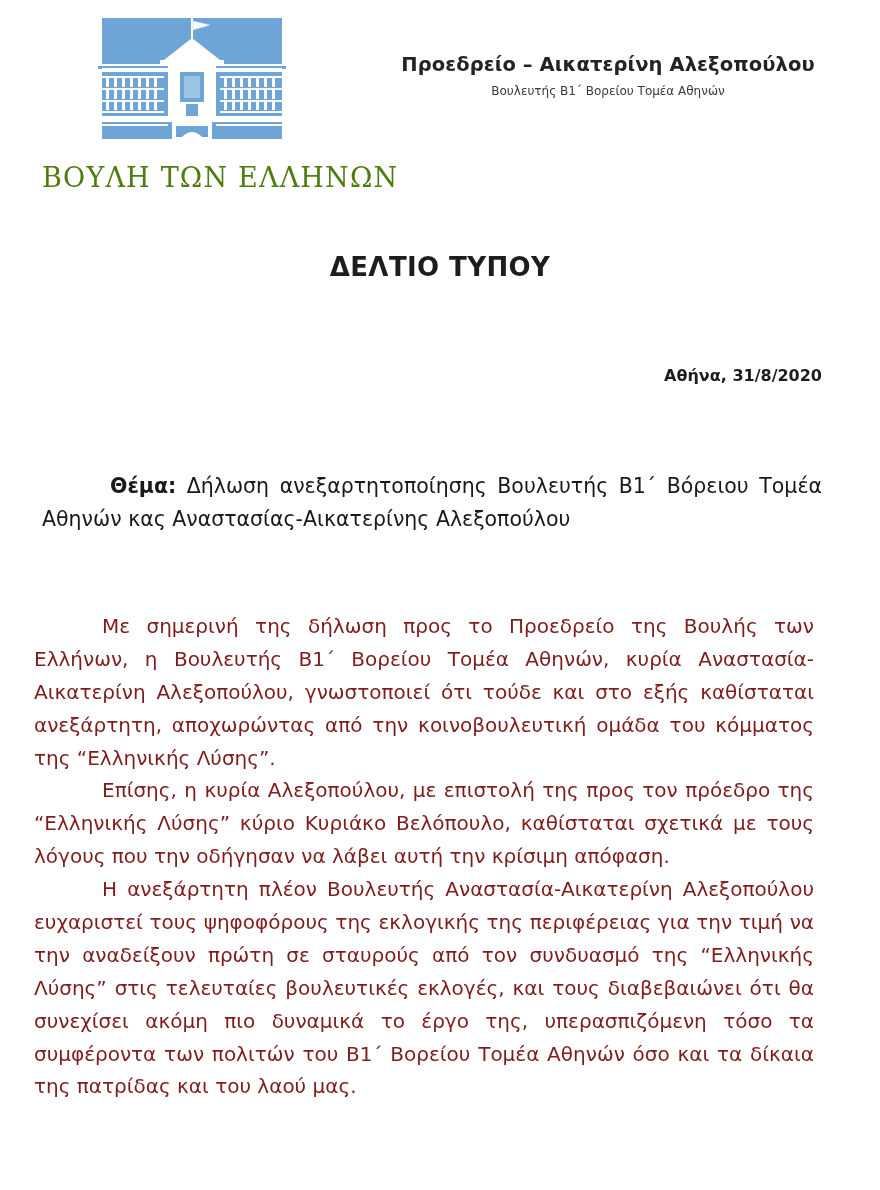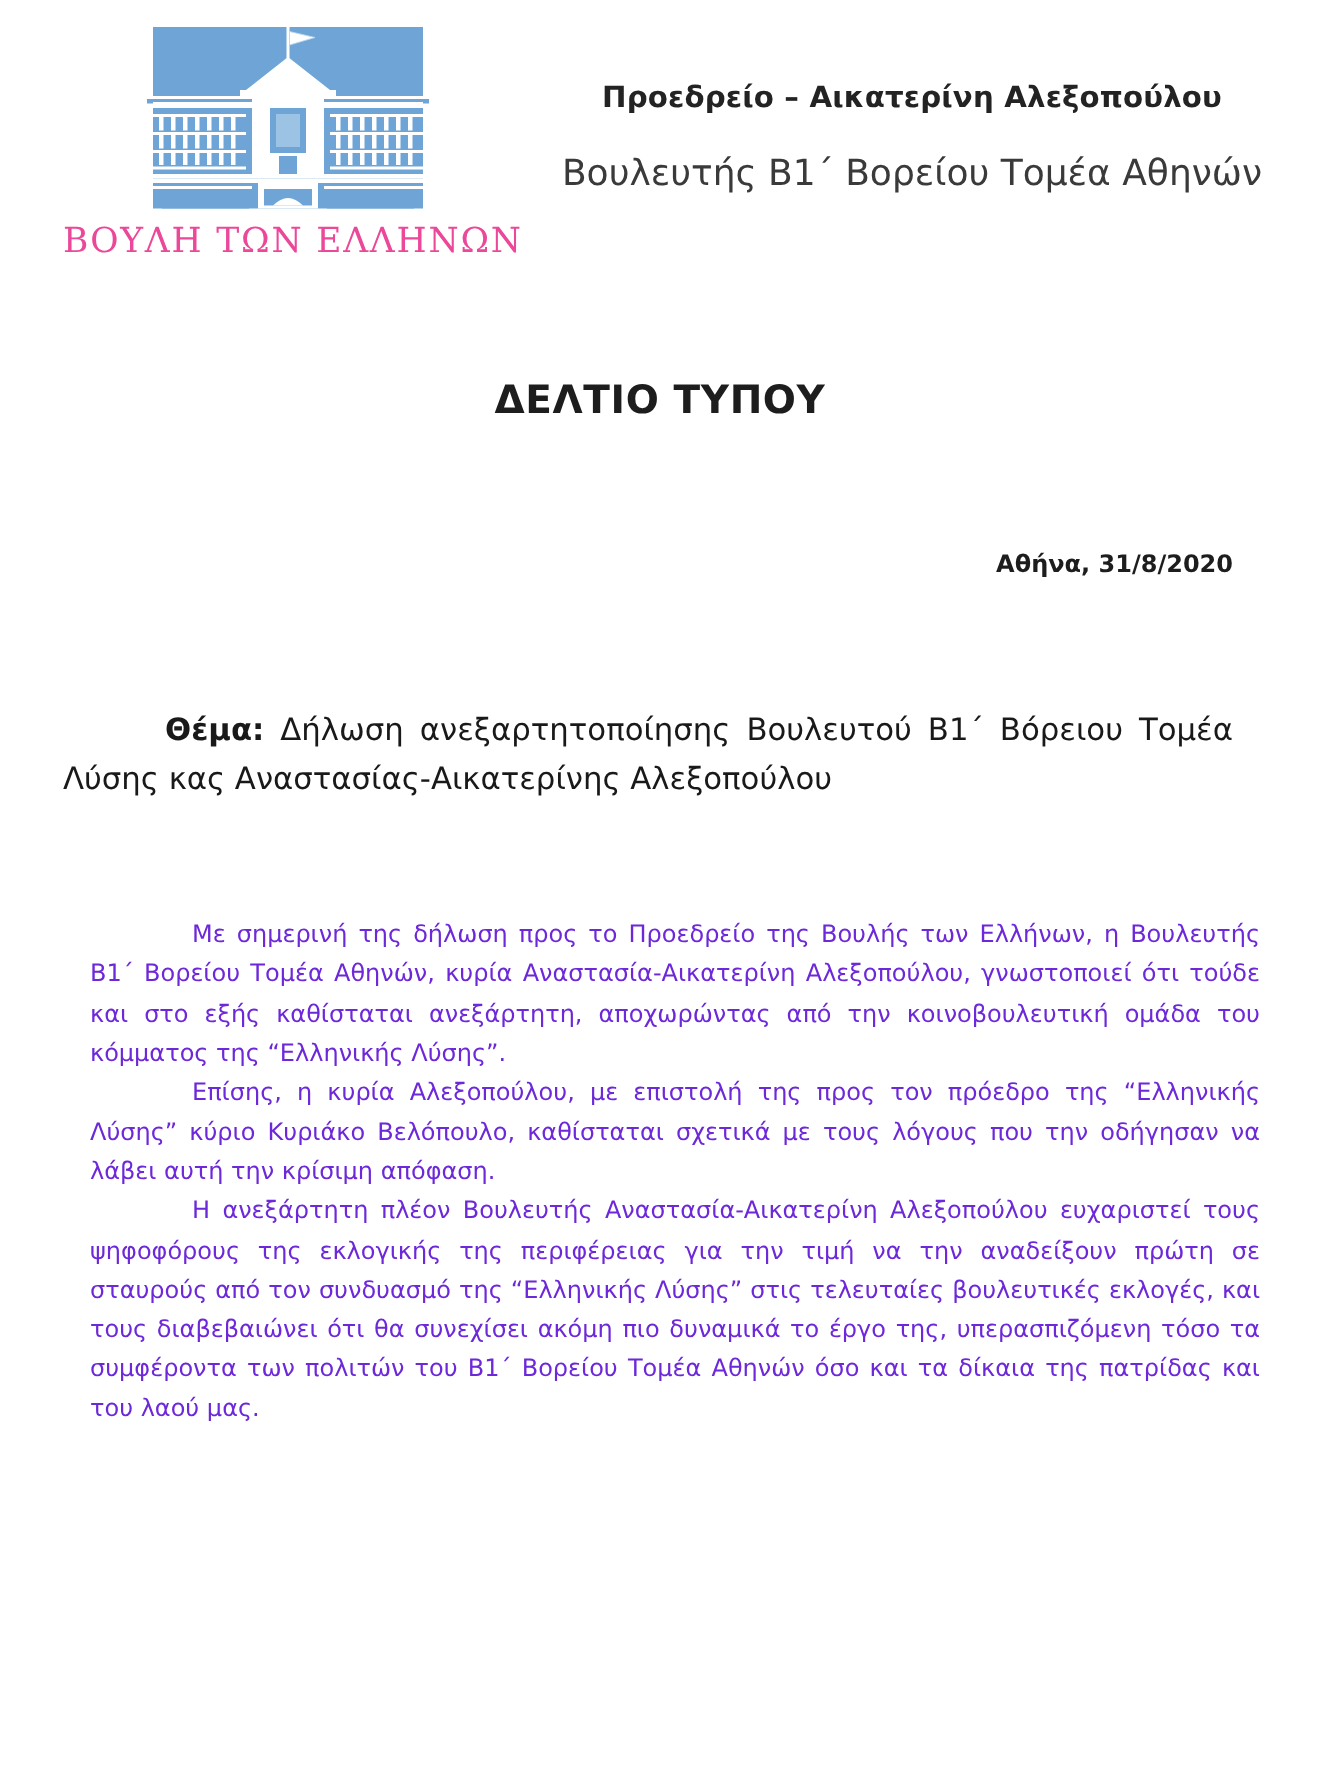--- a/index.html
+++ b/index.html
@@ -43,25 +43,25 @@
   }
 
   .logo-emblem {
     width: 196px;
     height: 126px;
     margin: 0 auto;
     display: block;
   }
 
   .logo-caption {
-    margin-top: 6px;
+    margin-top: 20px;
     font-family: "DejaVu Serif", "Liberation Serif", serif;
-    font-size: 23px;
+    font-size: 27px;
     letter-spacing: 1.2px;
-    color: #ec4899;
+    color: #4d7c0f;
     white-space: nowrap;
   }
 
   .officeholder {
     position: absolute;
     left: 368px;
     top: 52px;
     width: 480px;
     text-align: center;
   }
@@ -69,22 +69,22 @@
   .officeholder-name {
     font-size: 19.5px;
     font-weight: bold;
     color: #232323;
     letter-spacing: 0.1px;
     line-height: 1.3;
     white-space: nowrap;
   }
 
   .officeholder-role {
-    margin-top: 23px;
-    font-size: 24px;
+    margin-top: 7px;
+    font-size: 12px;
     font-weight: normal;
     color: #3a3a3a;
     line-height: 1.3;
     white-space: nowrap;
   }
 
   
   .doc-title {
     position: absolute;
     top: 252px;
@@ -118,25 +118,25 @@
     color: #191919;
   }
 
   .subject-label {
     font-weight: bold;
   }
 
   .body-text {
     position: absolute;
     top: 610px;
-    left: 60px;
+    left: 34px;
     width: 780px;
-    font-size: 16px;
+    font-size: 20px;
     line-height: 1.645;
-    color: #6d28d9;
+    color: #7f1d1d;
   }
 
   .body-text p {
     margin: 0;
     text-align: justify;
     text-indent: 68px;
     -webkit-hyphens: none;
     hyphens: none;
   }
 
@@ -257,21 +257,21 @@
       <div class="officeholder-name">Προεδρείο – Αικατερίνη Αλεξοπούλου</div>
       <div class="officeholder-role">Βουλευτής Β1΄ Βορείου Τομέα Αθηνών</div>
     </div>
   </div>
 
   <div class="doc-title">ΔΕΛΤΙΟ ΤΥΠΟΥ</div>
 
   <div class="dateline">Αθήνα, 31/8/2020</div>
 
   <div class="subject">
-    <span class="subject-label">Θέμα:</span><span> Δήλωση ανεξαρτητοποίησης Βουλευτού Β1΄ Βόρειου Τομέα Λύσης κας Αναστασίας-Αικατερίνης Αλεξοπούλου</span>
+    <span class="subject-label">Θέμα:</span><span> Δήλωση ανεξαρτητοποίησης Βουλευτής Β1΄ Βόρειου Τομέα Αθηνών κας Αναστασίας-Αικατερίνης Αλεξοπούλου</span>
   </div>
 
   <div class="body-text">
     <p>Με σημερινή της δήλωση προς το Προεδρείο της Βουλής των Ελλήνων, η Βουλευτής Β1΄ Βορείου Τομέα Αθηνών, κυρία Αναστασία-Αικατερίνη Αλεξοπούλου, γνωστοποιεί ότι τούδε και στο εξής καθίσταται ανεξάρτητη, αποχωρώντας από την κοινοβουλευτική ομάδα του κόμματος της “Ελληνικής Λύσης”.</p>
     <p>Επίσης, η κυρία Αλεξοπούλου, με επιστολή της προς τον πρόεδρο της “Ελληνικής Λύσης” κύριο Κυριάκο Βελόπουλο, καθίσταται σχετικά με τους λόγους που την οδήγησαν να λάβει αυτή την κρίσιμη απόφαση.</p>
     <p>Η ανεξάρτητη πλέον Βουλευτής Αναστασία-Αικατερίνη Αλεξοπούλου ευχαριστεί τους ψηφοφόρους της εκλογικής της περιφέρειας για την τιμή να την αναδείξουν πρώτη σε σταυρούς από τον συνδυασμό της “Ελληνικής Λύσης” στις τελευταίες βουλευτικές εκλογές, και τους διαβεβαιώνει ότι θα συνεχίσει ακόμη πιο δυναμικά το έργο της, υπερασπιζόμενη τόσο τα συμφέροντα των πολιτών του Β1΄ Βορείου Τομέα Αθηνών όσο και τα δίκαια της πατρίδας και του λαού μας.</p>
   </div>
 
 </div>
 

